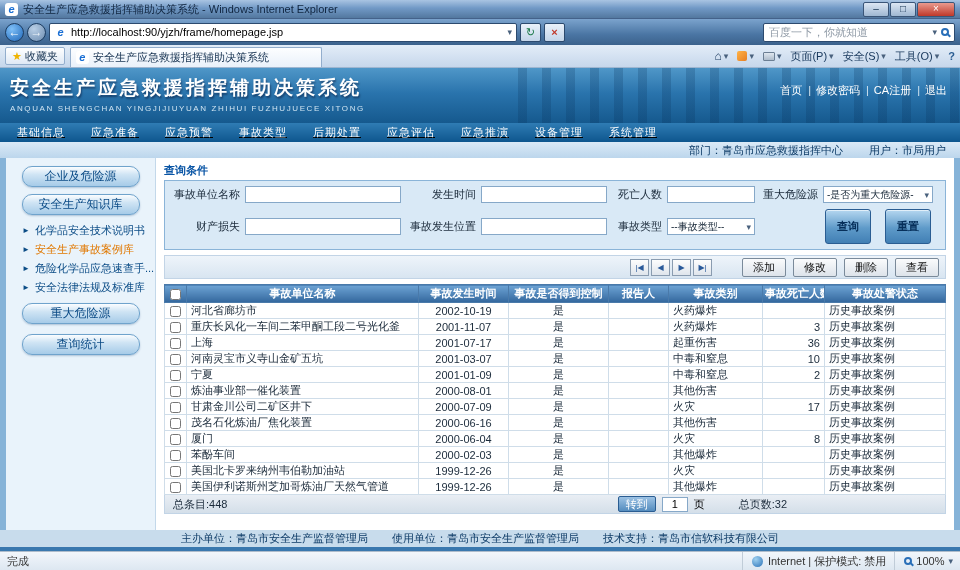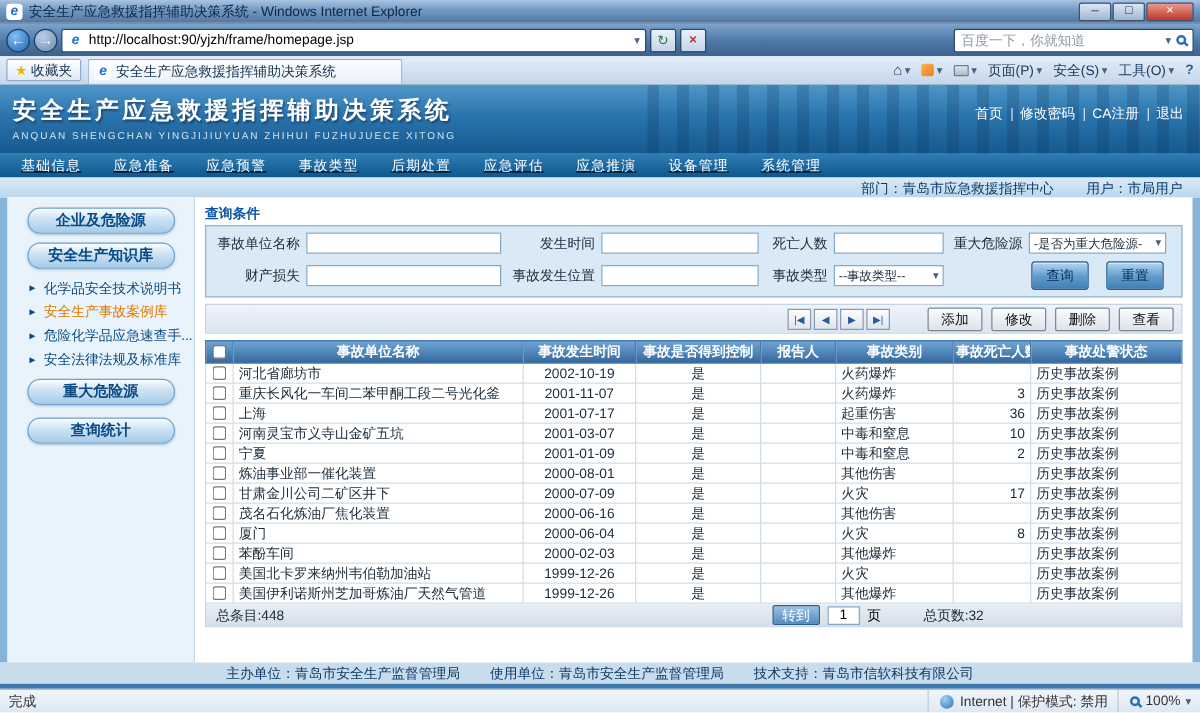--- a/index.html
+++ b/index.html
@@ -51,35 +51,35 @@
   .hlink{padding:0 3px;cursor:pointer;}
   .hlink + .hlink::before{content:"|";margin-right:5px;color:#d5e6f2;}
 
   .menubar{height:19px;background:linear-gradient(180deg,#2f7cb4,#0e568e);display:flex;align-items:center;padding:0 4px;flex:none;text-decoration:underline;}
   .menu-item{color:#fff;padding:0 13px;letter-spacing:1px;cursor:pointer;}
 
   .userbar{height:16px;background:linear-gradient(180deg,#dbeaf7,#bcd6ec);display:flex;justify-content:flex-end;gap:26px;align-items:center;padding:0 14px;color:#0c3a66;flex:none;}
 
   .app-body{flex:1;display:flex;background:#fff;border-left:6px solid #86b3d8;border-right:6px solid #86b3d8;min-height:0;}
   .sidebar{width:150px;background:#e9f3fb;border-right:1px solid #c3d8ea;padding-top:8px;display:flex;flex-direction:column;align-items:center;flex:none;}
-  .side-btn{width:118px;height:21px;margin-bottom:7px;border-radius:10px;border:1px solid #6fa3cc;background:linear-gradient(180deg,#fbfdff,#cfe4f4 40%,#a6cbe8);color:#0a4a85;font-weight:bold;font-size:12px;display:flex;align-items:center;justify-content:center;box-shadow:0 1px 2px rgba(30,80,130,.3);cursor:pointer;}
+  .side-btn{width:118px;height:21px;margin-bottom:7px;border-radius:10px;border:1px solid #6fa3cc;background:linear-gradient(180deg,#fbfdff,#cfe4f4 40%,#a6cbe8);color:#0a4a85;font-weight:normal;font-size:12px;display:flex;align-items:center;justify-content:center;box-shadow:0 1px 2px rgba(30,80,130,.3);cursor:pointer;}
   .side-links{width:100%;padding:1px 0 8px 16px;display:flex;flex-direction:column;gap:4px;}
   .side-link{display:flex;gap:5px;align-items:center;color:#0b4c86;cursor:pointer;white-space:nowrap;}
   .side-link .arr{font-size:8px;color:#0b4c86;}
   .side-link.active{color:#e07800;}
 
   .main{flex:1;padding:5px 8px 0 8px;display:flex;flex-direction:column;min-width:0;}
   .query-title{color:#0a55a5;font-weight:bold;margin-bottom:2px;}
   .query-box{border:1px solid #8ab4d8;background:#d9e9f6;padding:5px 4px;flex:none;}
   .q-grid{display:grid;grid-template-columns:76px 164px 72px 134px 52px 96px 60px 1fr;row-gap:6px;align-items:center;}
   .q-label{text-align:right;padding-right:5px;color:#1a2a3a;white-space:nowrap;}
   .q-input{height:17px;width:calc(100% - 8px);border:1px solid #86a8c8;background:#fff;font-size:11px;font-family:inherit;}
   .q-select{height:17px;width:calc(100% - 8px);border:1px solid #86a8c8;background:#fff;display:flex;align-items:center;justify-content:space-between;padding:0 3px;color:#1a2a3a;font-size:10px;cursor:pointer;}
   .q-buttons{grid-column:7/9;display:flex;gap:14px;justify-content:flex-end;padding-right:10px;}
-  .q-btn{width:46px;height:23px;border:1px solid #2a5d92;border-radius:3px;background:linear-gradient(180deg,#b5d7f0,#5e9ac9 55%,#417fb4);color:#062f5a;font-weight:normal;display:flex;align-items:center;justify-content:center;box-shadow:inset 0 1px 0 rgba(255,255,255,.6);cursor:pointer;}
+  .q-btn{width:46px;height:35px;border:1px solid #2a5d92;border-radius:3px;background:linear-gradient(180deg,#b5d7f0,#5e9ac9 55%,#417fb4);color:#062f5a;font-weight:bold;display:flex;align-items:center;justify-content:center;box-shadow:inset 0 1px 0 rgba(255,255,255,.6);cursor:pointer;}
 
   .toolbar{height:24px;margin-top:5px;display:flex;align-items:center;background:linear-gradient(180deg,#eef4fa,#d8e5f1);border:1px solid #c2d4e6;padding:0 6px;flex:none;}
   .pager{margin-left:auto;display:flex;gap:2px;}
   .pg-btn{min-width:19px;height:17px;border:1px solid #8a9cb0;background:linear-gradient(180deg,#fdfdfd,#dfe5ec);color:#2a5a9a;font-size:8px;display:flex;align-items:center;justify-content:center;padding:0 2px;cursor:pointer;}
   .act-btns{display:flex;gap:7px;margin-left:30px;}
   .act-btn{width:44px;height:19px;border:1px solid #7a8a9a;border-radius:2px;background:linear-gradient(180deg,#fafbfc,#dde3ea);color:#111;display:flex;align-items:center;justify-content:center;cursor:pointer;}
 
   .table-wrap{margin-top:5px;flex:none;}
   table{width:100%;border-collapse:collapse;table-layout:fixed;}
   th{background:linear-gradient(180deg,#6da3d4,#33679d);color:#fff;border:1px solid #4a7aaa;height:18px;font-weight:bold;font-size:11px;padding:0 2px;overflow:hidden;white-space:nowrap;}

